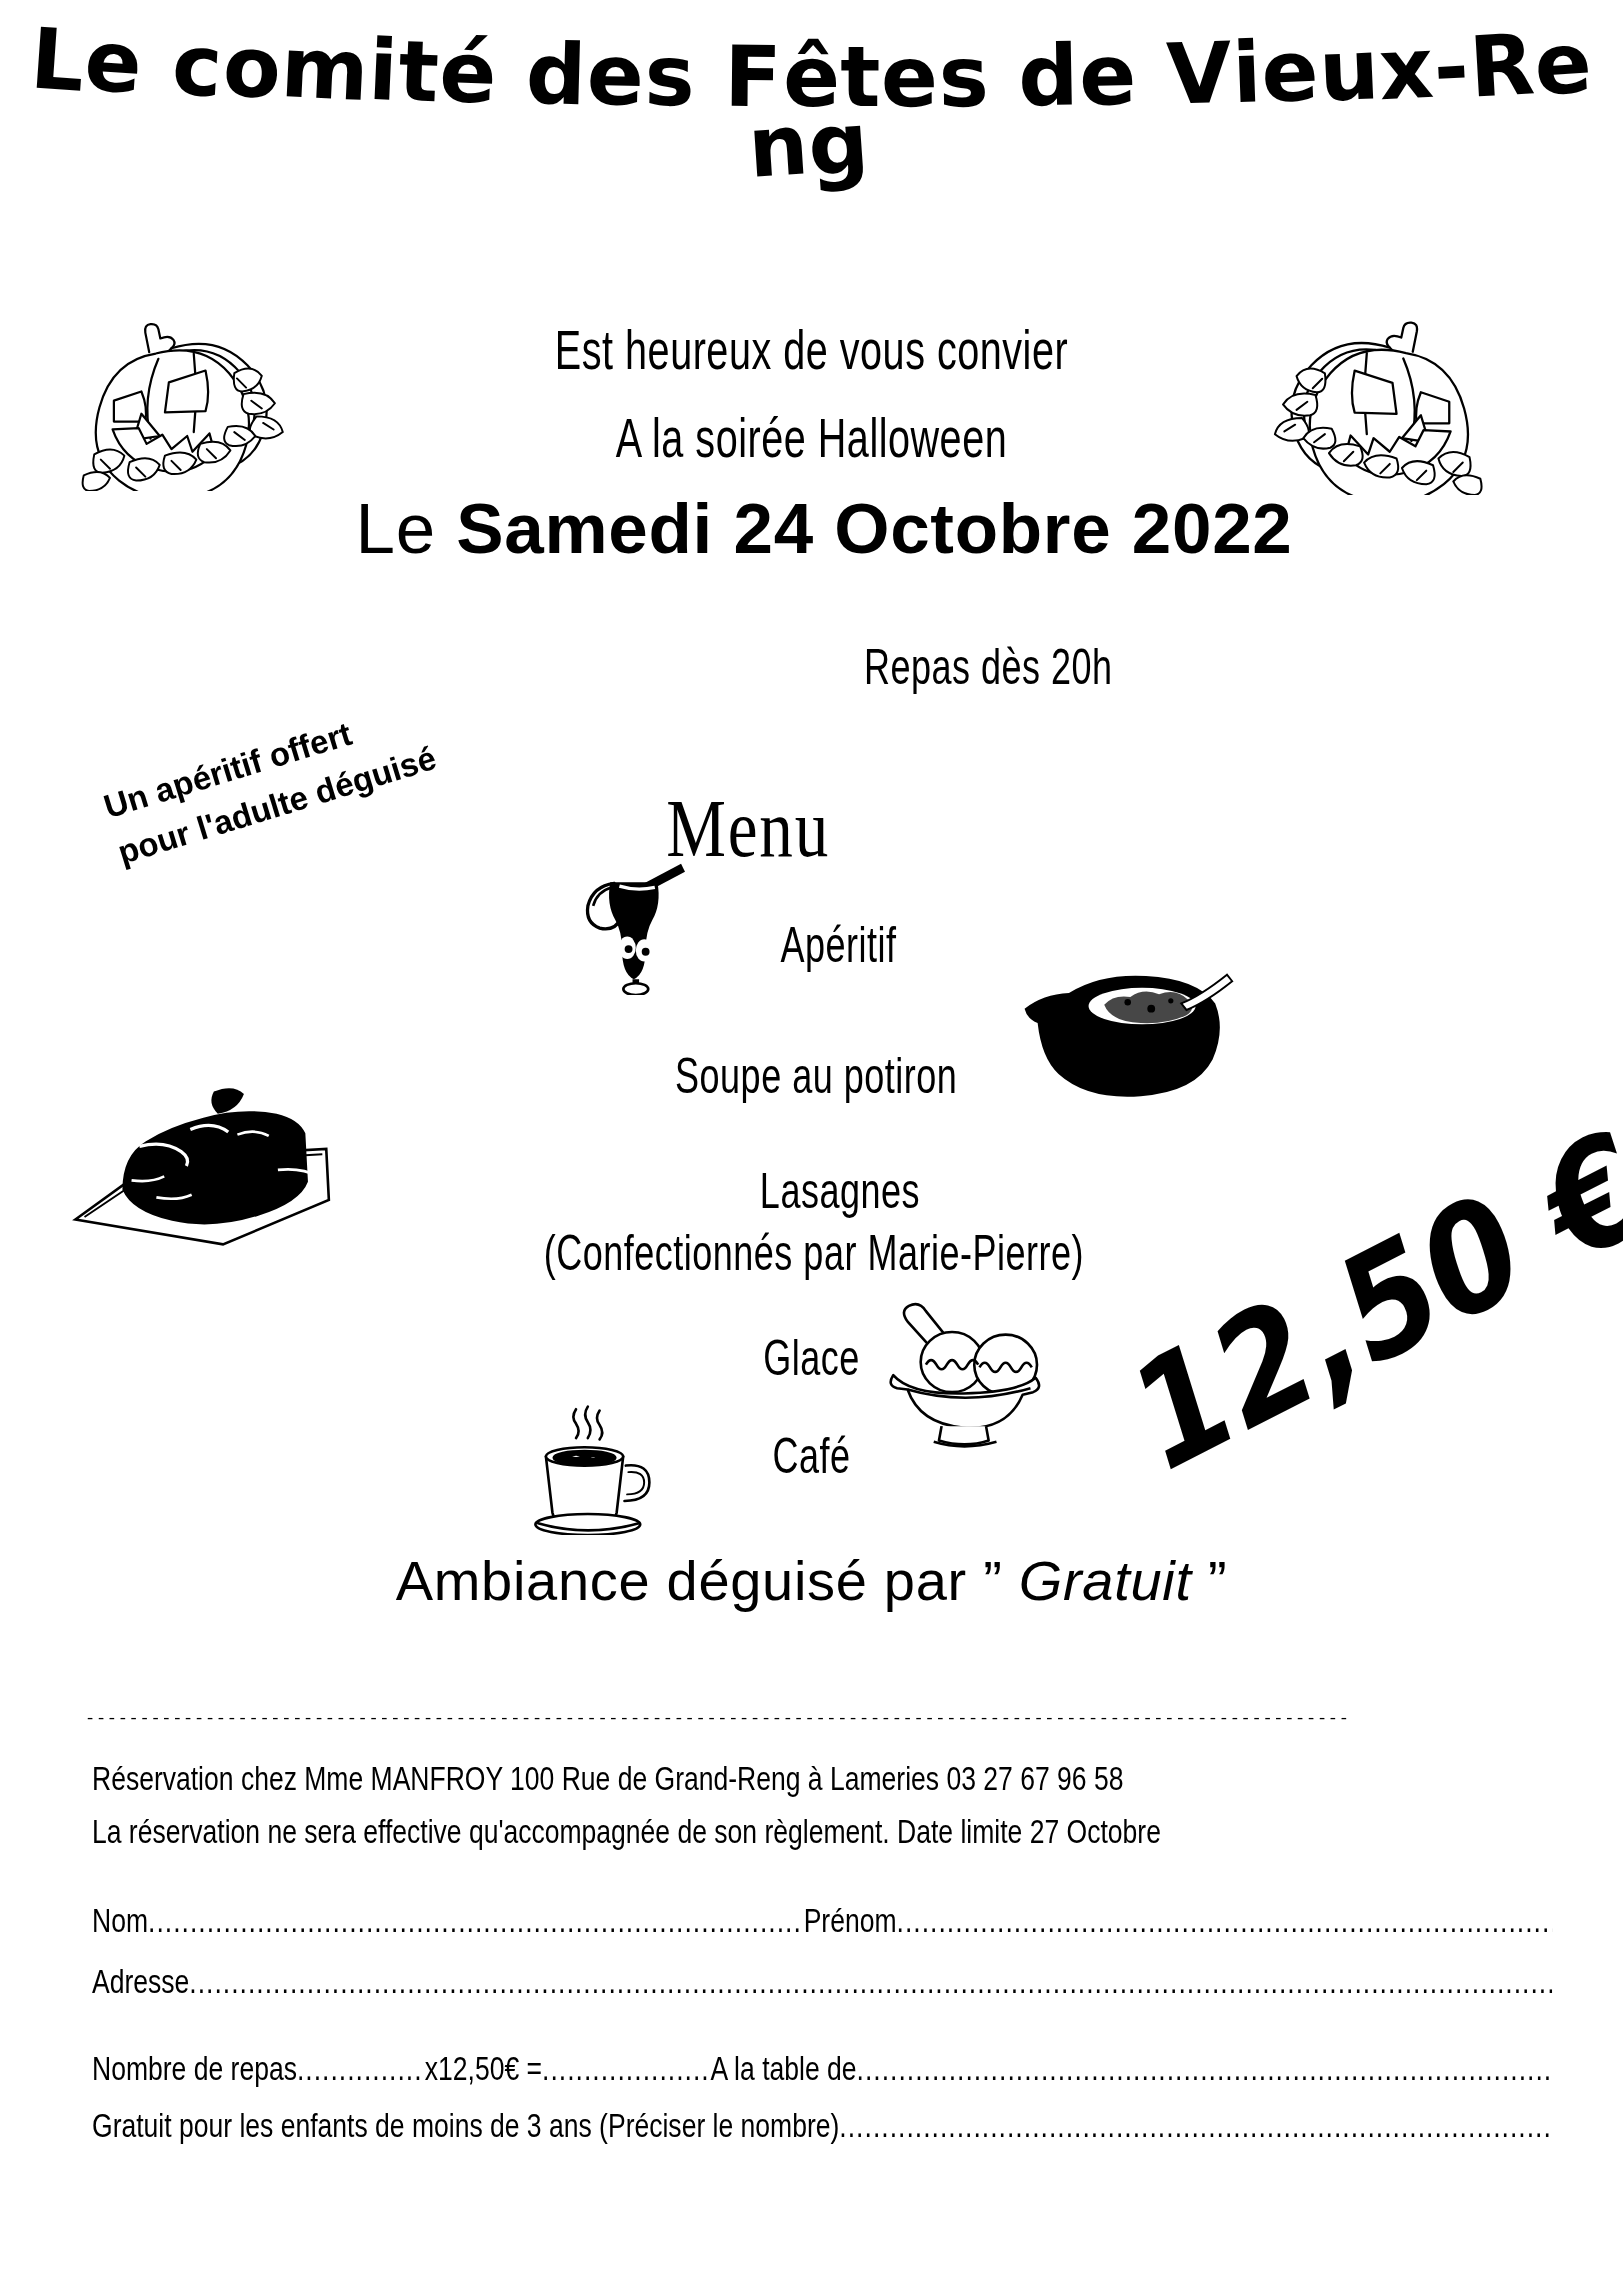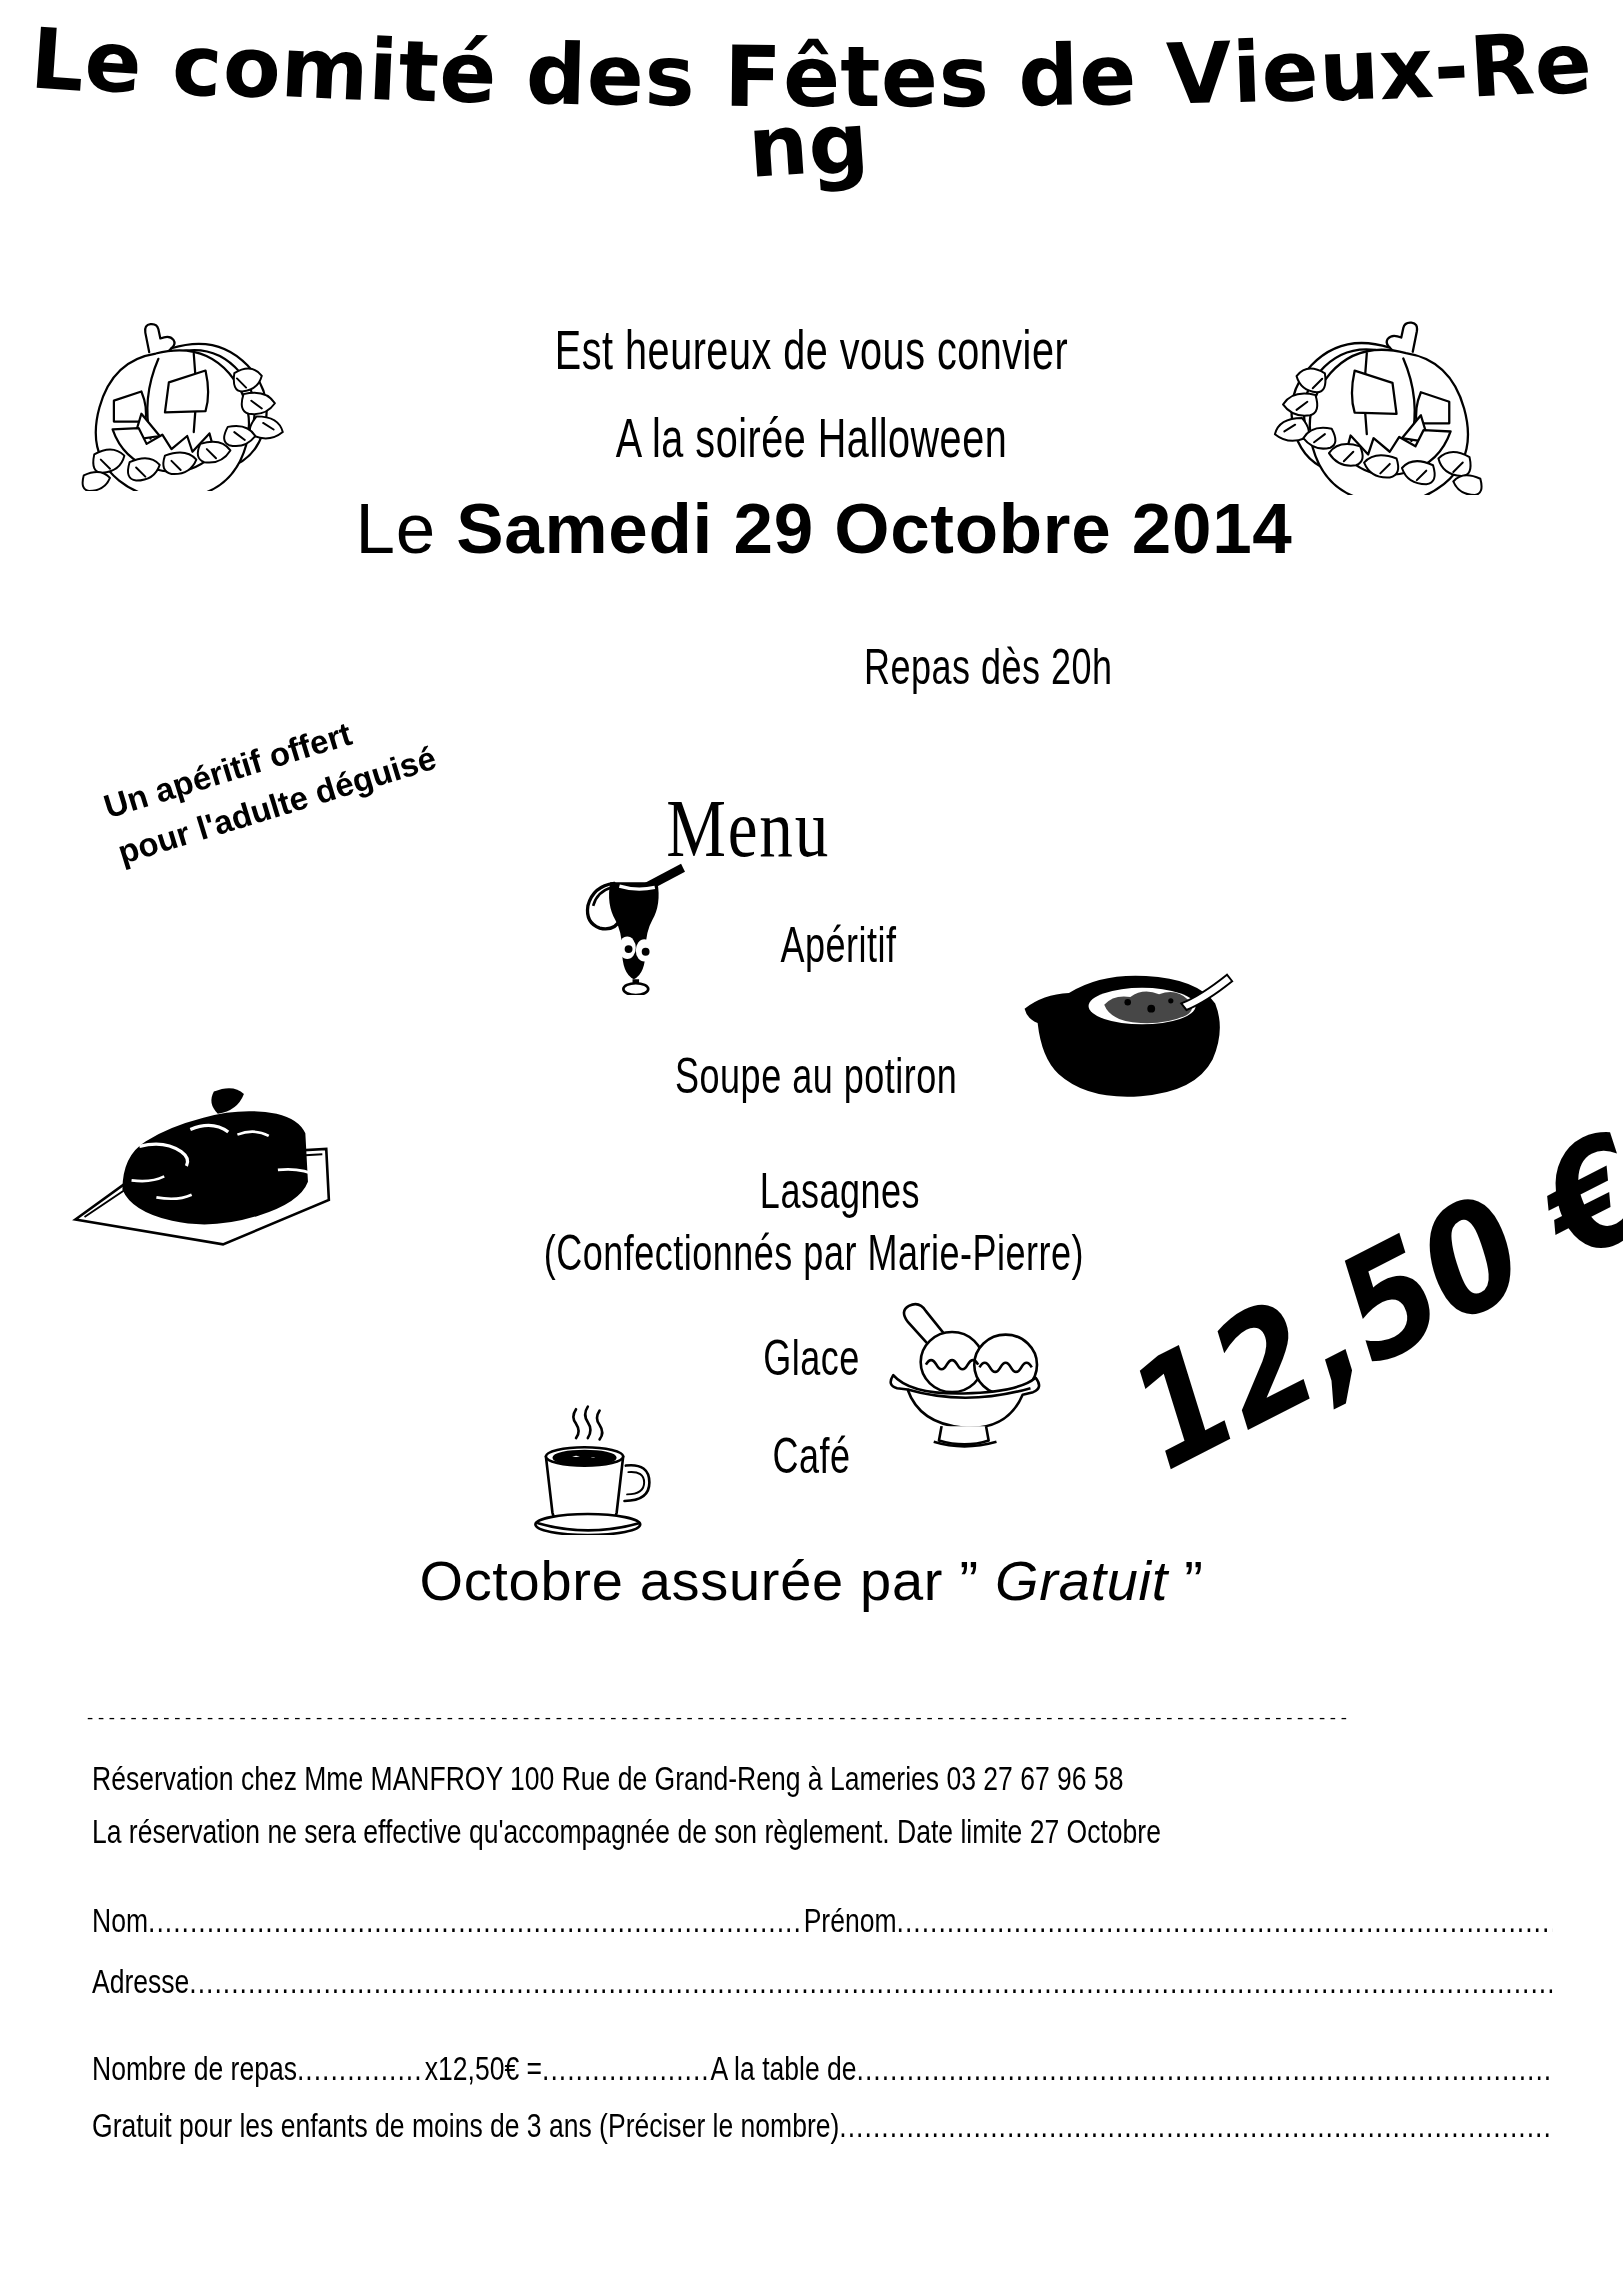--- a/index.html
+++ b/index.html
@@ -212,21 +212,21 @@
       <path d="M18 306 q26-12 40 4 q-8 20-32 20 q-14-2-8-24z" fill="#fff"></path>
       <path d="M252 158 l14 14 M274 192 l16 12 M292 226 l16 10 M248 240 l16 12 M206 266 l14 14 M152 284 l14 14 M98 294 l14 14 M44 282 l14 14"></path>
     </g>
   </svg>
 </div>
 
 <div class="abs hand nowrap" id="line-convier">Est heureux de vous convier</div>
 <div class="abs hand nowrap" id="line-soiree">A la soirée Halloween</div>
 
 <div class="abs nowrap" id="line-date">
-  <span class="hand d-le">Le </span><span class="handb d-main">Samedi 29 Octobre 2014</span>
+  <span class="hand d-le">Le </span><span class="handb d-main">Samedi 24 Octobre 2022</span>
 </div>
 
 <div class="abs hand nowrap" id="line-repas">Repas dès 20h</div>
 
 <div class="abs" id="aperitif-offer">
   <div>Un apéritif offert</div>
   <div>pour l'adulte déguisé</div>
 </div>
 
 <div class="abs" id="menu-heading">
@@ -338,21 +338,21 @@
   </svg>
 </div>
 
 <div class="abs hand nowrap" id="m-cafe">Café</div>
 
 <div class="abs" id="price">
   <span>12,50 €</span>
 </div>
 
 <div class="abs nowrap" id="ambiance">
-  <span class="hand">Octobre assurée par </span><span class="hand">” </span><span class="hand it">Gratuit</span><span class="hand"> ”</span>
+  <span class="hand">Ambiance déguisé par </span><span class="hand">” </span><span class="hand it">Gratuit</span><span class="hand"> ”</span>
 </div>
 
 <div class="abs" id="separator">--------------------------------------------------------------------------------------------------------------------</div>
 
 <div class="abs resline" id="res-1">Réservation chez Mme MANFROY 100 Rue de Grand-Reng à Lameries 03 27 67 96 58</div>
 <div class="abs resline" id="res-2">La réservation ne sera effective qu'accompagnée de son règlement. Date limite 27 Octobre</div>
 
 <div class="formrow" id="f-nom">
   <span class="lbl">Nom</span>
   <span class="dots">....................................................................................................................................................................................................................................................................</span>

